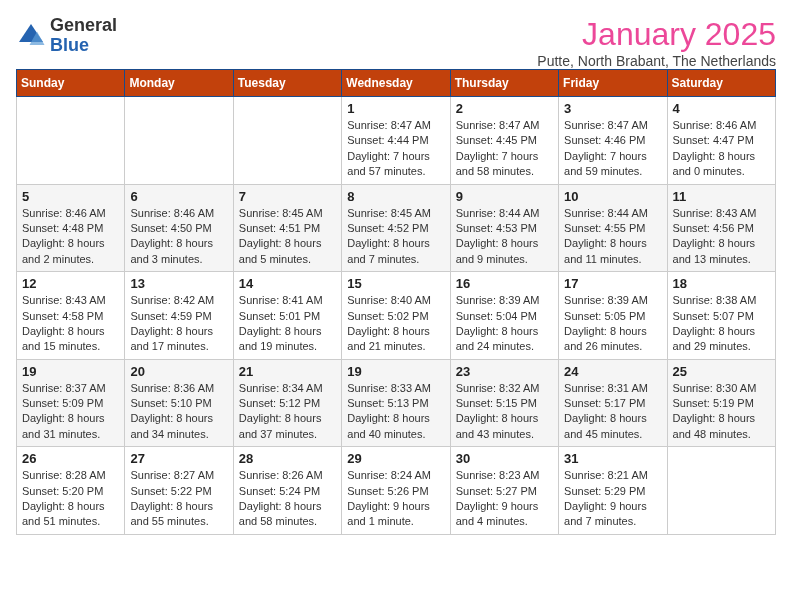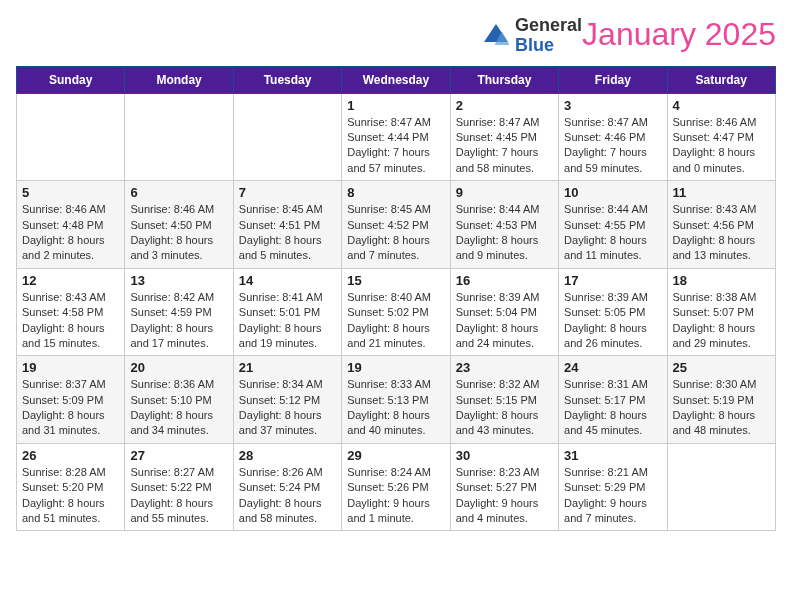--- a/index.html
+++ b/index.html
@@ -6,22 +6,21 @@
     body {
       font-family: Arial, sans-serif;
       background: #fff;
       width: 792px;
       min-height: 612px;
       padding: 16px;
     }
     .header-area {
       display: flex;
       align-items: flex-start;
-      justify-content: flex-end;
-      margin-bottom: 10px;
+      justify-content: space-between;
     }
     .logo {
       display: flex;
       align-items: center;
       gap: 4px;
     }
     .logo-text {
       display: flex;
       flex-direction: column;
       font-size: 18px;
@@ -45,24 +44,24 @@
     .location-title {
       font-size: 14px;
       color: #444;
     }
     .calendar {
       width: 100%;
       border-collapse: collapse;
       font-size: 11px;
     }
     .calendar th {
-      background: #4c1d95;
+      background: #c2410c;
       color: #fff;
       padding: 6px 4px;
-      text-align: center;
+      text-align: left;
       font-size: 12px;
       font-weight: bold;
       border: 1px solid #1a4a8a;
     }
     .calendar td {
       border: 1px solid #ccc;
       vertical-align: top;
       padding: 4px 5px;
       width: 108px;
       min-height: 80px;
@@ -95,20 +94,21 @@
       <polygon points="20,4 36,28 4,28" fill="#2563b0"></polygon>
       <polygon points="28,14 38,32 18,32" fill="#5b9bd5" opacity="0.7"></polygon>
     </svg>
     <div class="logo-text">
       <span class="logo-general">General</span>
       <span class="logo-blue">Blue</span>
     </div>
   </div>
   <div class="title-area">
     <div class="month-title">January 2025</div>
+    <div class="location-title">Putte, North Brabant, The Netherlands</div>
   </div>
 </div>
 
 <table class="calendar">
   <thead>
     <tr>
     <th>Sunday</th>
         <th>Monday</th>
         <th>Tuesday</th>
         <th>Wednesday</th>

